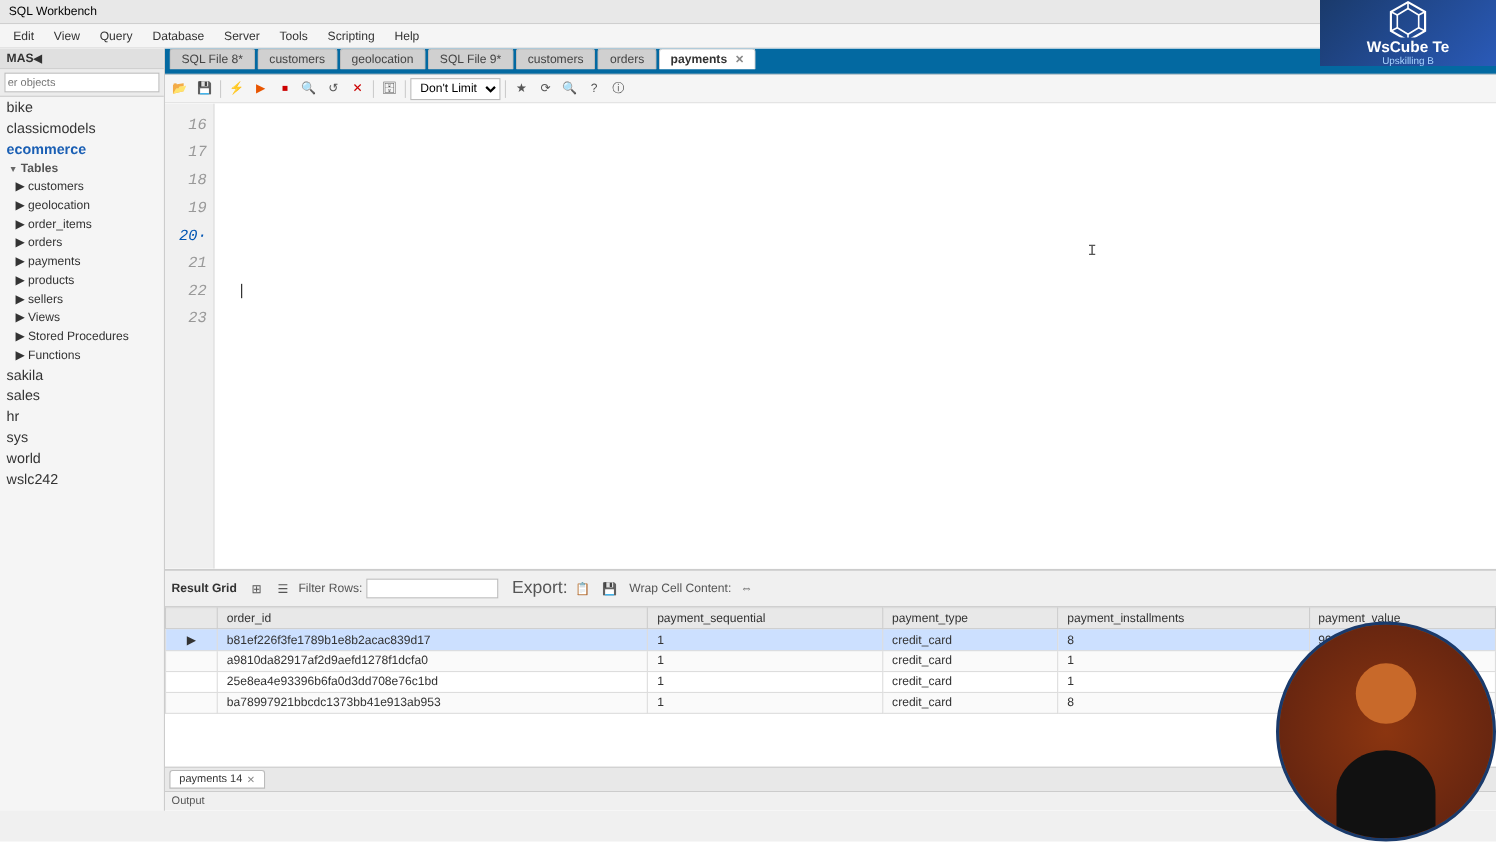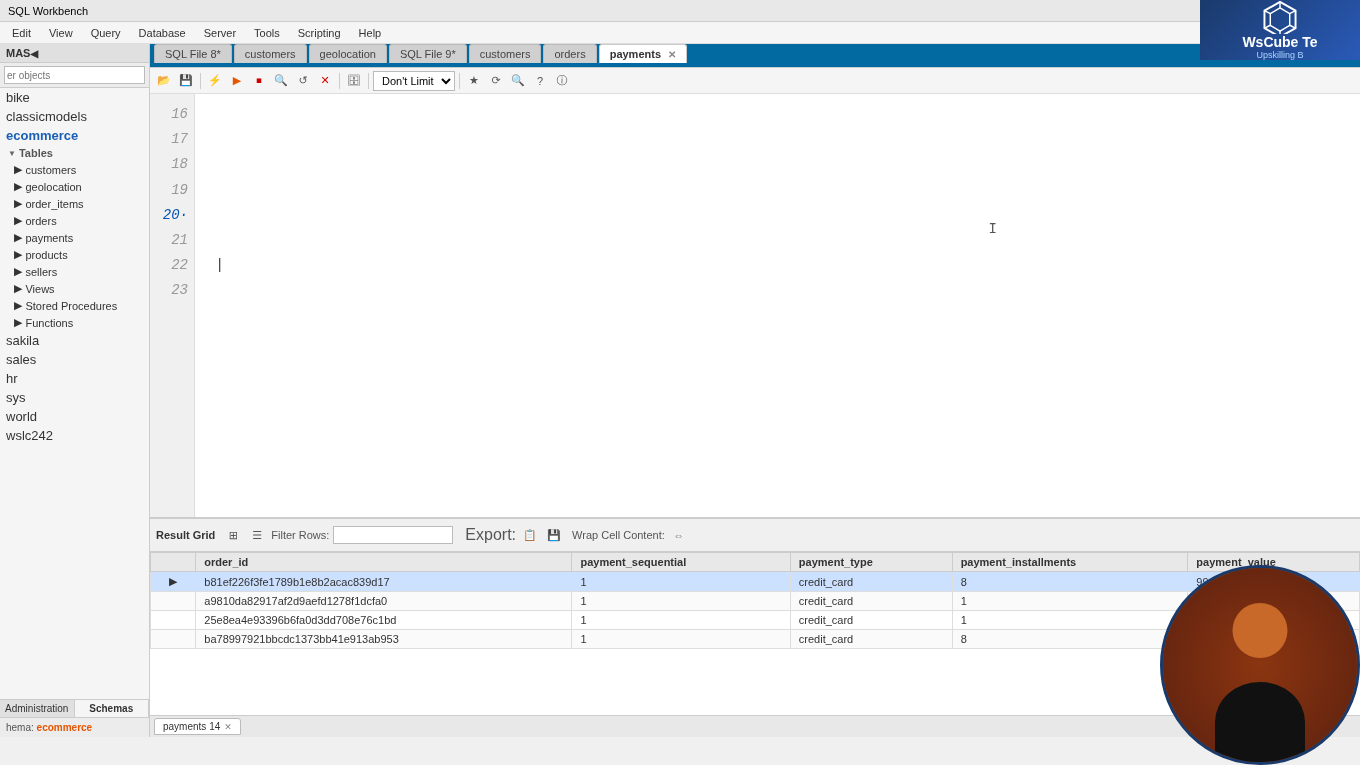--- a/index.html
+++ b/index.html
@@ -296,21 +296,21 @@
     .result-table {
       width: 100%;
       border-collapse: collapse;
       font-size: 11px;
     }
     .result-table th {
       background: #e8e8e8;
       border: 1px solid #ccc;
       padding: 3px 8px;
       text-align: left;
-      font-weight: bold;
+      font-weight: normal;
       color: #333;
       white-space: nowrap;
     }
     .result-table td {
       border: 1px solid #ddd;
       padding: 3px 8px;
       color: #333;
       background: white;
     }
     .result-table tr:nth-child(even) td { background: #fafafa; }
@@ -474,30 +474,20 @@
       </div>
       <div class="tree-item">
         <span>▶</span> Functions
       </div>
       <div class="schema-item">sakila</div>
       <div class="schema-item">sales</div>
       <div class="schema-item">hr</div>
       <div class="schema-item">sys</div>
       <div class="schema-item">world</div>
       <div class="schema-item">wslc242</div>
-    </div>
-    <div class="sidebar-bottom">
-      <div class="sidebar-bottom-tabs">
-        <div class="sidebar-bottom-tab">Administration</div>
-        <div class="sidebar-bottom-tab active">Schemas</div>
-      </div>
-      <div class="sidebar-info">
-        <span>hema: </span>
-        <span class="schema-label">ecommerce</span>
-      </div>
     </div>
   </div>
 
   <div class="content-area">
 
     <div class="query-tabs">
       <div class="query-tab">SQL File 8*</div>
       <div class="query-tab">customers</div>
       <div class="query-tab">geolocation</div>
       <div class="query-tab">SQL File 9*</div>
@@ -623,20 +613,23 @@
         </table>
       </div>
 
       <div class="footer-tabs">
         <div class="footer-tab active">
           <span>payments 14</span>
           <span class="footer-tab-close">✕</span>
         </div>
       </div>
 
+      <div class="output-bar">
+        <span>Output</span>
+      </div>
     </div>
   </div>
 </div>
 
 <div class="webcam-overlay">
   <div class="webcam-content">
     <div class="person-head"></div>
     <div class="person-body"></div>
   </div>
 </div>

